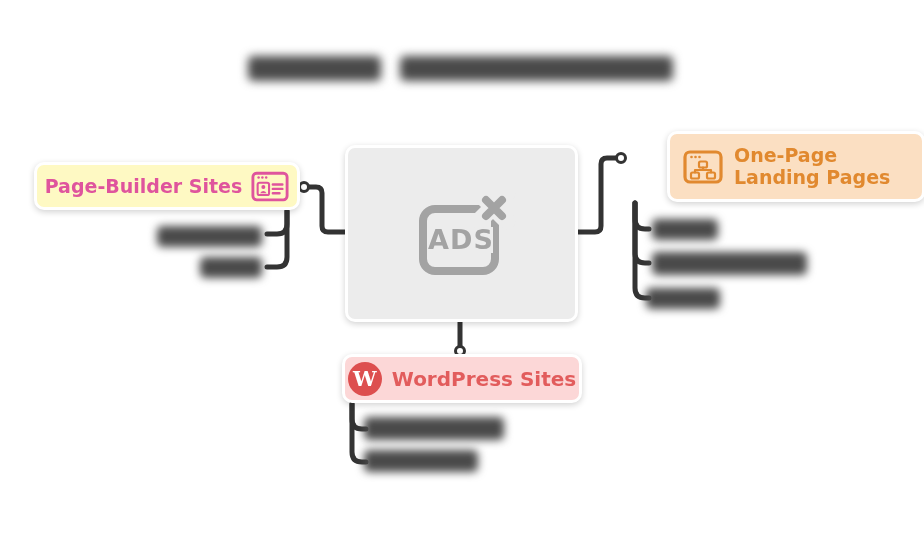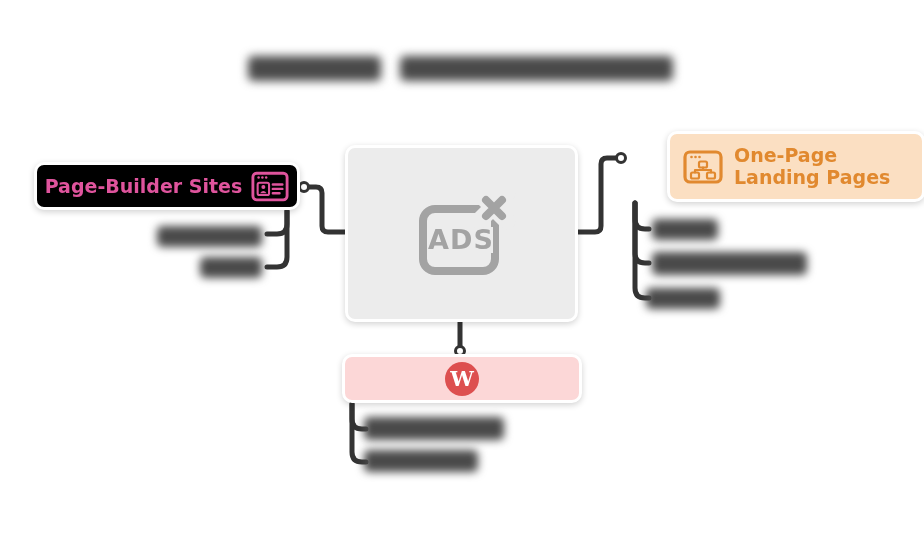--- a/index.html
+++ b/index.html
@@ -8,21 +8,21 @@
     font-family:"DejaVu Sans", sans-serif; overflow:hidden;
   }
   .wires { position:absolute; left:0; top:0; pointer-events:none; }
 
   
   .node {
     position:absolute; display:flex; align-items:center; justify-content:center;
     border:3px solid #ffffff; border-radius:10px; box-sizing:border-box;
     box-shadow:0 2px 6px rgba(0,0,0,.18); font-weight:bold;
   }
-  .node-pagebuilder { left:34px;  top:162px; width:266px; height:48px;  background:#000000; color:#df549d; font-size:19px; gap:9px; }
+  .node-pagebuilder { left:34px;  top:162px; width:266px; height:48px;  background:#fef9c3; color:#df549d; font-size:19px; gap:9px; }
   .node-landing     { left:628px; top:131px; width:258px; height:71px;  background:#fbdfc2; color:#e1892f; font-size:19px; gap:11px; justify-content:flex-start; padding-left:13px;margin-left:39px; }
   .node-wordpress   { left:342px; top:354px; width:240px; height:49px;  background:#fcd7d7; color:#e25c5c; font-size:20px; gap:10px; }
   .node-center      { left:345px; top:145px; width:233px; height:177px; background:#ececec; color:#9b9b9b; font-size:25px; flex-direction:column; gap:4px; padding-top:6px; }
   .node-center .center-label { width:205px; text-align:center; line-height:1.2; }
   .landing-label { width:180px; line-height:1.15; }
 
   .wp-badge {
     width:34px; height:34px; border-radius:50%; background:#dd4f4f; color:#ffffff;
     display:flex; align-items:center; justify-content:center;
     font-family:"DejaVu Serif", serif; font-size:21px; font-weight:bold; flex:0 0 auto;
@@ -109,20 +109,21 @@
       <rect x="8" y="22.5" width="8" height="6" rx="1.5" fill="none" stroke="#e1892f" stroke-width="2.2"></rect>
       <rect x="24" y="22.5" width="8" height="6" rx="1.5" fill="none" stroke="#e1892f" stroke-width="2.2"></rect>
     </svg>
     <div class="landing-label">One-Page Landing Pages</div>
   </div>
 
   <div class="node node-wordpress">
     <div class="wp-badge">
       <span>W</span>
     </div>
+    <span>WordPress Sites</span>
   </div>
 
   <div class="redact r-pb1"></div>
   <div class="redact r-pb2"></div>
   <div class="redact r-lp1"></div>
   <div class="redact r-lp2"></div>
   <div class="redact r-lp3"></div>
   <div class="redact r-wp1"></div>
   <div class="redact r-wp2"></div>
 

